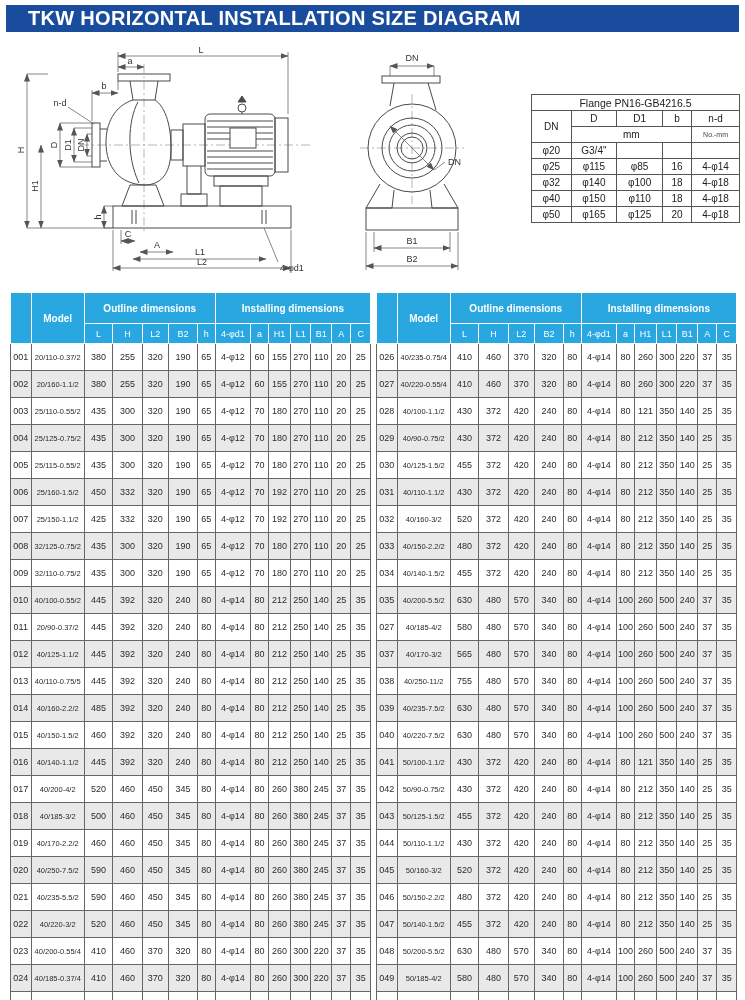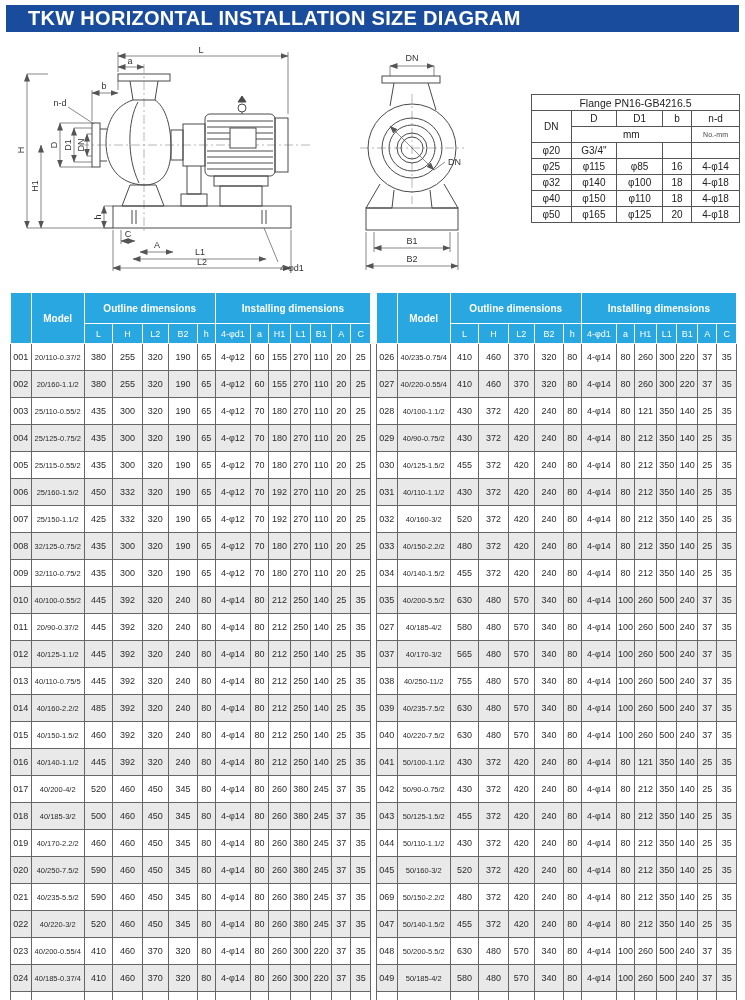--- a/index.html
+++ b/index.html
@@ -1053,21 +1053,21 @@
             <td class="c-val">80</td>
             <td class="c-val">4-φ14</td>
             <td class="c-val">80</td>
             <td class="c-val">212</td>
             <td class="c-val">350</td>
             <td class="c-val">140</td>
             <td class="c-val">25</td>
             <td class="c-val">35</td>
           </tr>
           <tr>
-            <td class="c-num">069</td>
+            <td class="c-num">046</td>
             <td class="c-model">50/150-2.2/2</td>
             <td class="c-val">480</td>
             <td class="c-val">372</td>
             <td class="c-val">420</td>
             <td class="c-val">240</td>
             <td class="c-val">80</td>
             <td class="c-val">4-φ14</td>
             <td class="c-val">80</td>
             <td class="c-val">212</td>
             <td class="c-val">350</td>

